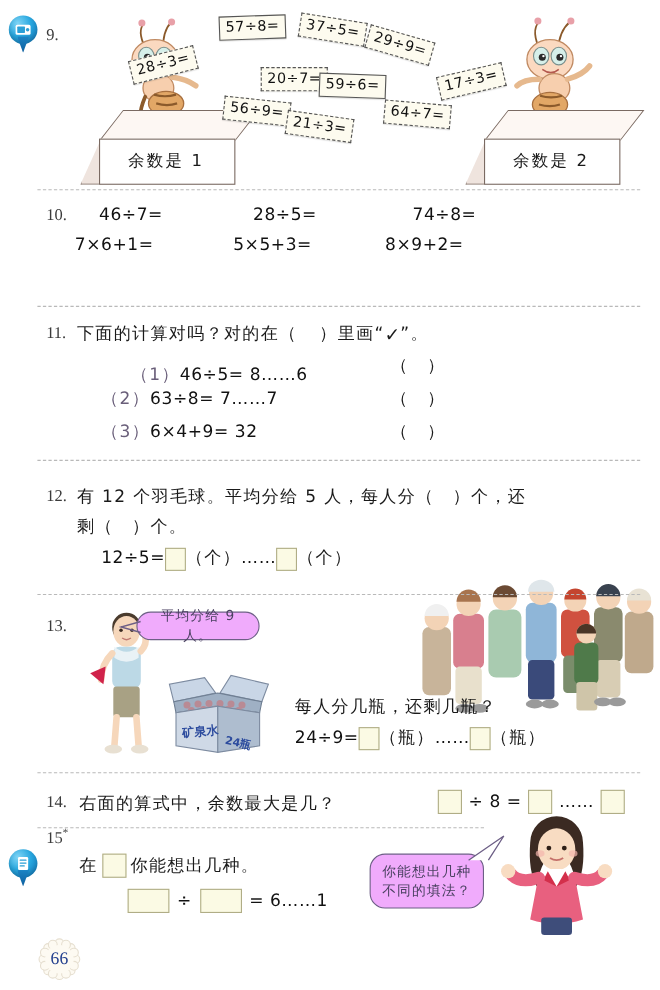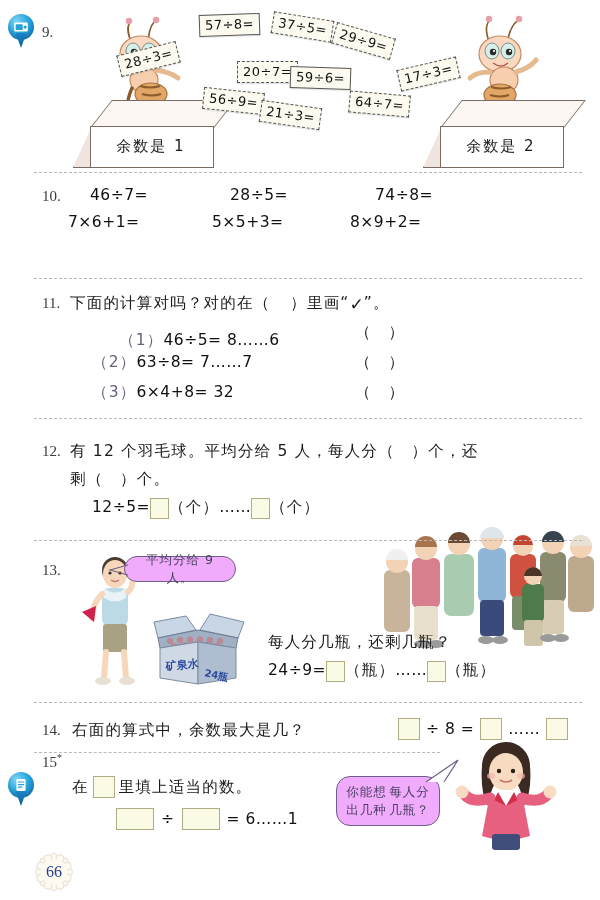--- a/index.html
+++ b/index.html
@@ -313,21 +313,21 @@
     <span class="cn" style="color:#6a5f7a;">（1）</span><span class="math">46÷5= 8……6</span>
   </div>
   <div class="cn abs" style="left:355px; top:322px;">（　）</div>
 
   <div class="abs" style="left:92px; top:352px;">
     <span class="cn" style="color:#6a5f7a;">（2）</span><span class="math">63÷8= 7……7</span>
   </div>
   <div class="cn abs" style="left:355px; top:352px;">（　）</div>
 
   <div class="abs" style="left:92px; top:382px;">
-    <span class="cn" style="color:#6a5f7a;">（3）</span><span class="math">6×4+8= 32</span>
+    <span class="cn" style="color:#6a5f7a;">（3）</span><span class="math">6×4+9= 32</span>
   </div>
   <div class="cn abs" style="left:355px; top:382px;">（　）</div>
 
   <div class="divider" style="top:418px;"></div>
 
   <div class="qnum" style="left:42px; top:443px;">12.</div>
   <div class="cn abs" style="left:70px; top:441px;">有 12 个羽毛球。平均分给 5 人，每人分（　）个，还</div>
   <div class="cn abs" style="left:70px; top:469px;">剩（　）个。</div>
 
   <div class="abs" style="left:92px; top:497px;">
@@ -480,32 +480,32 @@
         <line x1="5.4" y1="10.2" x2="9" y2="10.2"></line>
       </g>
     </svg>
   </div>
   <div class="qnum" style="left:42px; top:752px;">
     <span>15</span><sup>*</sup>
   </div>
   <div class="abs" style="left:72px; top:776px; display:flex; align-items:center; gap:4px;">
     <span class="cn">在</span>
     <span class="blank sq2"></span>
-    <span class="cn">里填上适当的数。</span>
+    <span class="cn">你能想出几种。</span>
   </div>
   <div class="abs" style="left:116px; top:808px; display:flex; align-items:center; gap:7px;">
     <span class="blank wide"></span>
     <span class="math">÷</span>
     <span class="blank wide"></span>
     <span class="math">= 6……1</span>
   </div>
 
-  <div class="bubble" style="left:336px; top:776px; width:104px; height:50px; flex-direction:row;">
+  <div class="bubble" style="left:336px; top:776px; width:104px; height:50px; flex-direction:column;">
     <span>你能想出几种</span>
-    <span>每人分几瓶？</span>
+    <span>不同的填法？</span>
   </div>
   <svg class="abs" style="left:424px; top:758px;" width="38" height="26" viewBox="0 0 38 26">
     <path d="M2 24 L34 2 L20 24" stroke="#6d5f86" stroke-width="1.2" fill="#fff"></path>
   </svg>
 
   <div class="abs" style="left:452px; top:740px; width:108px; height:118px;">
     <svg viewBox="0 0 108 118" width="108" height="118">
       <path d="M30 26 a24 24 0 0 1 48 0 q2 26 -6 40 q-4 -28 -18 -30 q-14 2 -18 30 q-8 -14 -6 -40 z" fill="#3b2a22"></path>
       <ellipse cx="54" cy="32" rx="17" ry="19" fill="#f8dcc2"></ellipse>
       <circle cx="47" cy="31" r="2.2" fill="#2e2018"></circle>

